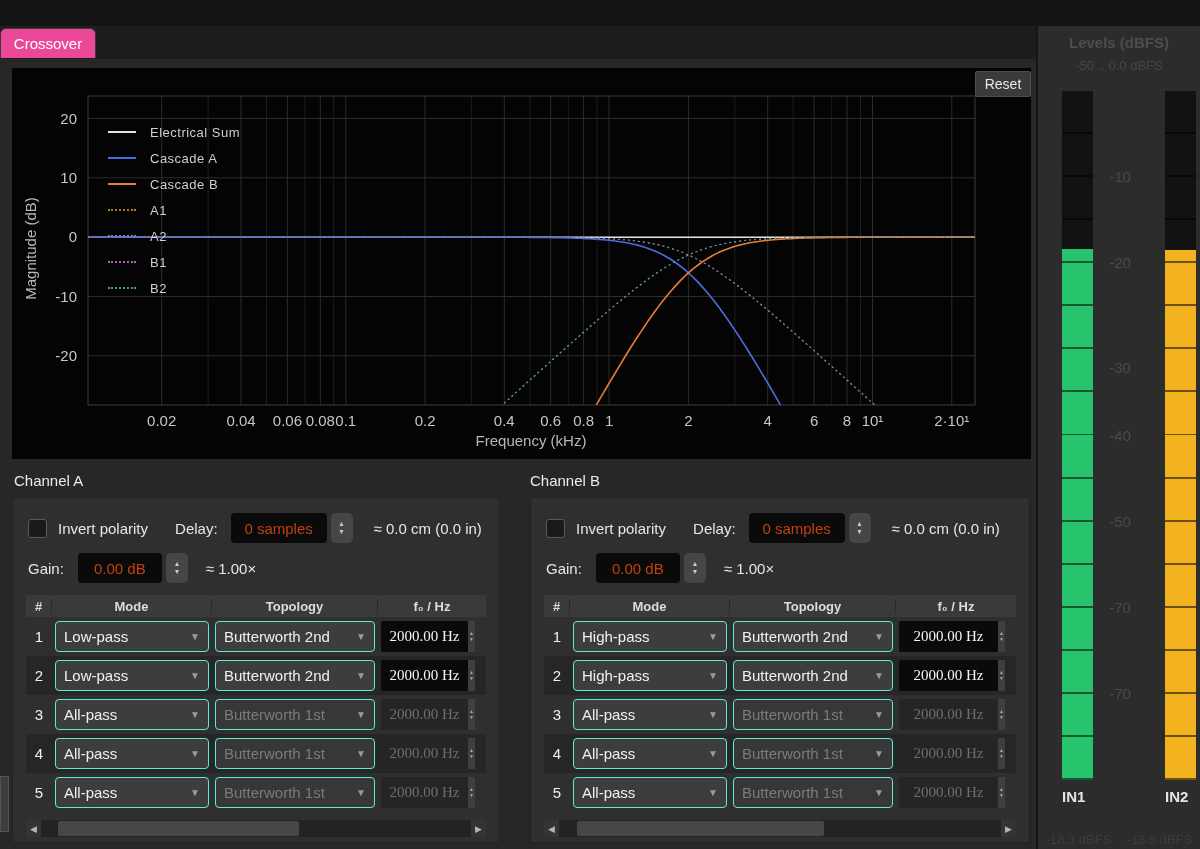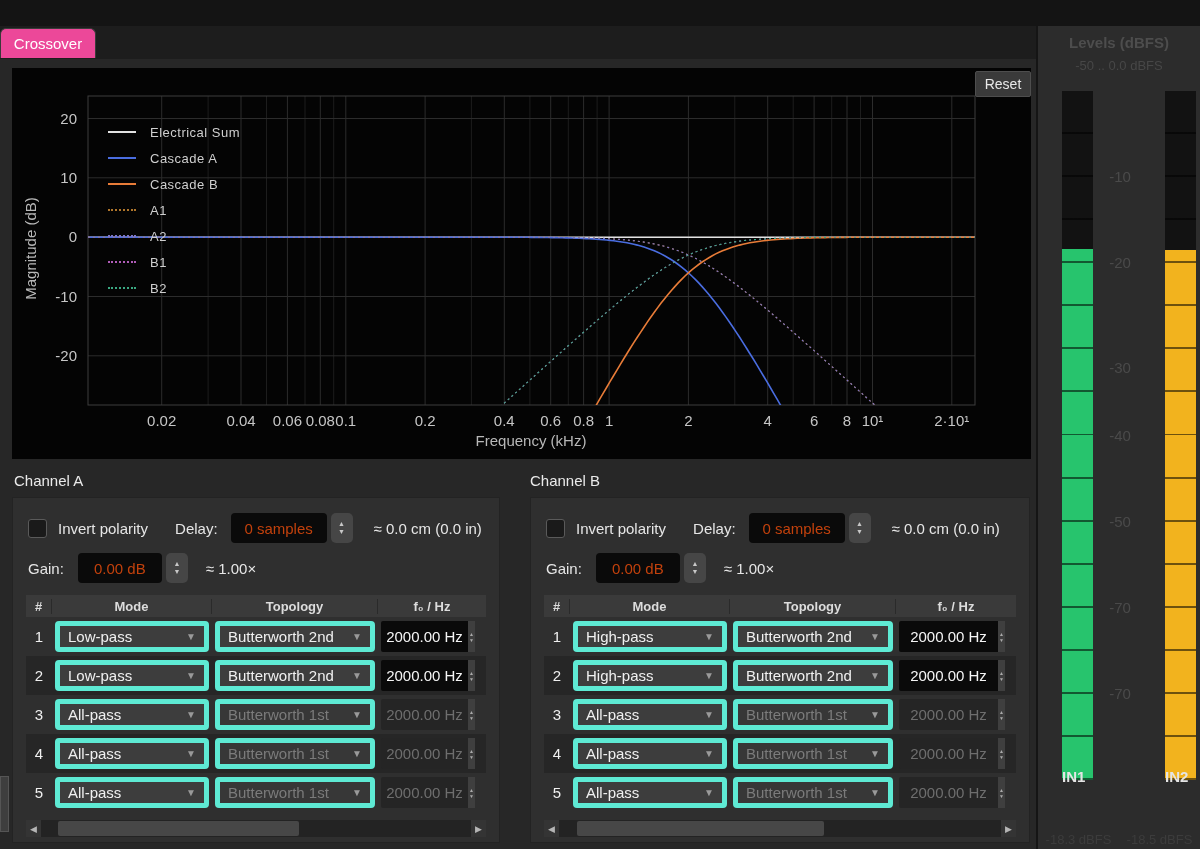--- a/index.html
+++ b/index.html
@@ -42,22 +42,22 @@
   .ttable{position:absolute;left:13px;right:13px;top:97px;}
   .thead{display:flex;height:22px;background:#3a3a3a;align-items:center;
     font-size:13px;font-weight:bold;color:#dcdcdc;}
   .thead span{text-align:center;border-right:1px solid #2a2a2a;box-sizing:border-box;}
   .th-num{width:26px;}.th-mode{width:160px;}.th-topo{width:166px;}.th-freq{flex:1;border-right:none!important;}
   .trow{display:flex;height:39px;align-items:center;}
   .trow.alt{background:#262626;}
   .tnum{width:26px;text-align:center;font-size:15px;color:#f0f0f0;}
   .tcell{box-sizing:border-box;padding:0 3px;}
   .tc-mode{width:160px;}.tc-topo{width:166px;}
-  .tc-freq{flex:1;display:flex;align-items:flex-end;padding-right:11px;}
-  .dd{height:31px;background:#3d3d3d;border:5px solid #5eead4;border-radius:4px;
+  .tc-freq{flex:1;display:flex;align-items:flex-end;padding-right:11px;font-family:Liberation Serif, serif;}
+  .dd{height:31px;background:#3d3d3d;border:1px solid #5eead4;border-radius:4px;
     display:flex;align-items:center;box-sizing:border-box;padding:0 8px;}
   .dd-t{flex:1;font-size:15px;color:#f0f0f0;white-space:nowrap;overflow:hidden;}
   .caret{font-size:10px;color:#9a9a9a;margin-left:4px;}
   .dd.dim .dd-t{color:#7b7b7b;}
   .dd.dim{background:#373737;}
   .ff{flex:1;height:31px;background:#0a0a0a;color:#f5f5f5;font-size:15px;
     display:flex;align-items:center;justify-content:center;box-sizing:border-box;border-radius:2px 0 0 2px;}
   .ff.dim{background:#252525;color:#6e6e6e;}
   .sliver{width:7px;height:31px;background:#3f3f3f;display:flex;flex-direction:column;
     align-items:center;justify-content:center;}
@@ -73,21 +73,21 @@
   #meters{position:absolute;left:1036px;top:26px;width:164px;height:823px;background:#2c2c2c;
     border-left:2px solid #151515;box-sizing:border-box;}
   #m-title{position:absolute;left:0;top:8px;width:100%;text-align:center;font-size:15px;
     font-weight:bold;color:#4d4d4d;}
   #m-range{position:absolute;left:0;top:32px;width:100%;text-align:center;font-size:13px;color:#474747;}
   .meter-bar{position:absolute;top:65px;width:31px;height:689px;background:#121212;}
   .meter-fill{position:absolute;bottom:0;left:0;width:100%;}
   .meter-seg{position:absolute;left:0;top:0;width:100%;height:100%;
     background:repeating-linear-gradient(to bottom,rgba(0,0,0,0) 0px,rgba(0,0,0,0) 41.1px,rgba(0,0,0,0.55) 41.1px,rgba(0,0,0,0.55) 43.06px);}
   .m-tick{position:absolute;left:58px;width:48px;text-align:center;font-size:15px;color:#4a4a4a;}
-  .m-inlabel{position:absolute;top:742px;font-size:15px;font-weight:bold;color:#e5e5e5;}
+  .m-inlabel{position:absolute;top:762px;font-size:15px;font-weight:bold;color:#e5e5e5;}
   #m-readouts{position:absolute;left:0;top:806px;width:100%;display:flex;}
   #m-readouts span{flex:1;text-align:center;font-size:13px;color:#3c3c3c;}
   
   #edge-nub{position:absolute;left:0;top:776px;width:9px;height:56px;background:#3e3e3e;border:1px solid #555;box-sizing:border-box;}
 </style>
 </head>
 <body>
 
 <div id="titlebar"></div>
 

